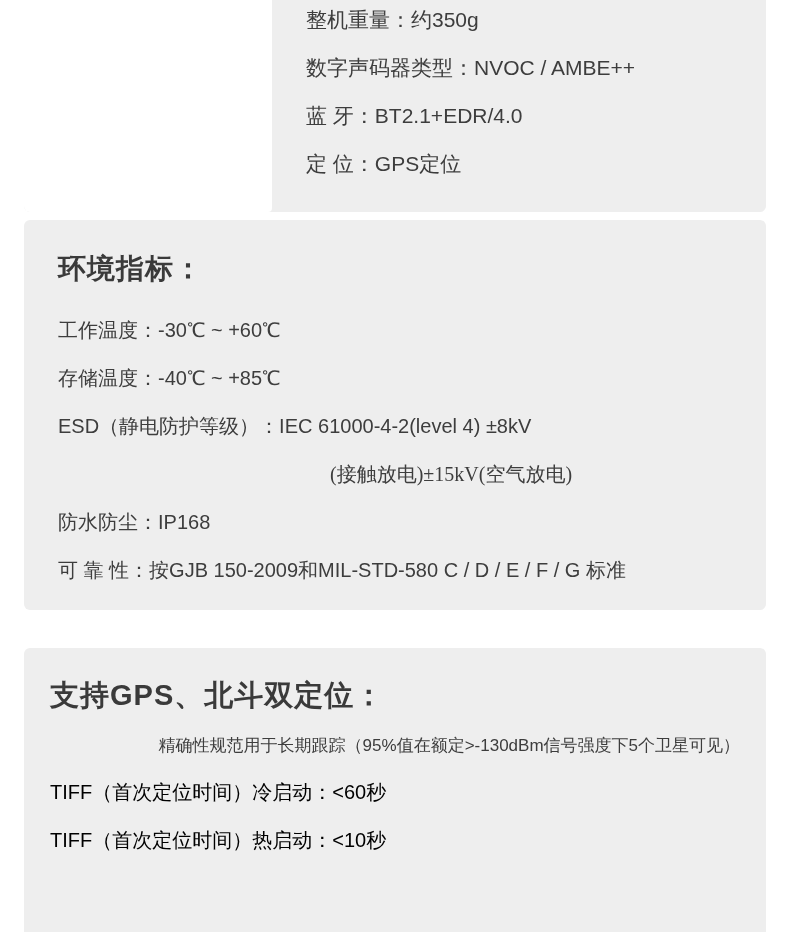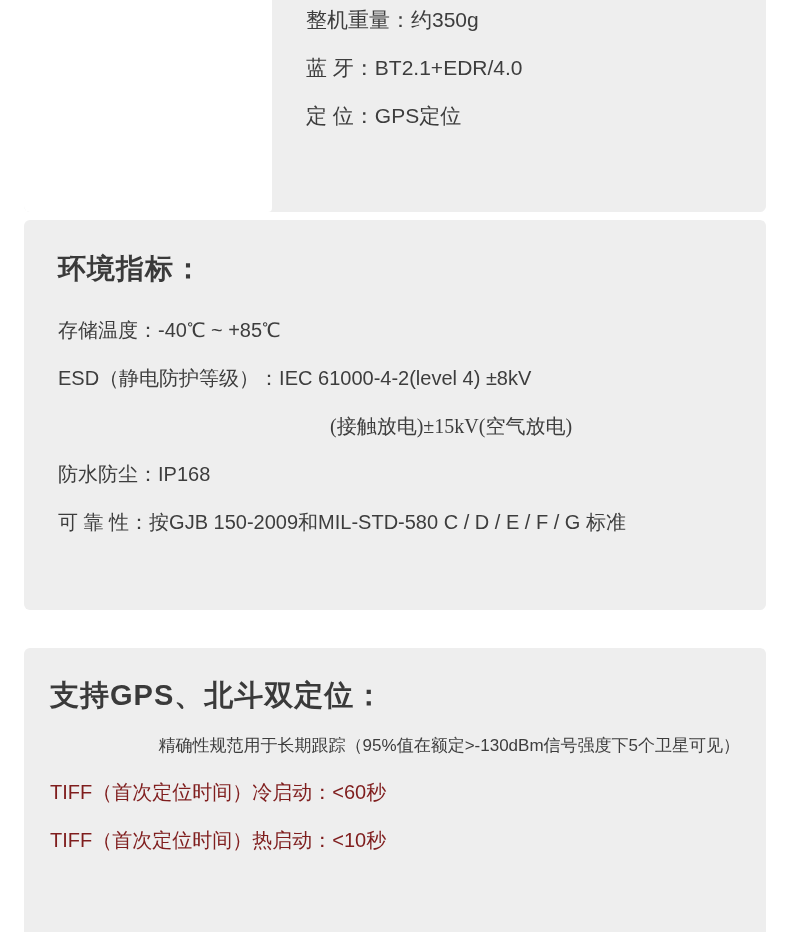--- a/index.html
+++ b/index.html
@@ -107,40 +107,42 @@
   .gps-note {
     font-size: 17px;
     line-height: 44px;
     color: #3d3d3d;
     white-space: nowrap;
     text-align: right;
   }
   .gps-line {
     font-size: 20px;
     line-height: 48px;
-    color: #7f1d1d;
+    color: #000000;
     white-space: nowrap;
   }
 </style>
 </head>
 <body>
 
 <div class="page">
 
   <div class="card card-spec">
     <div class="photo"></div>
     <div class="spec-list">
       <div class="spec-line">整机重量：约350g</div>
+      <div class="spec-line">数字声码器类型：NVOC / AMBE++</div>
       <div class="spec-line">蓝      牙：BT2.1+EDR/4.0</div>
       <div class="spec-line">定      位：GPS定位</div>
     </div>
   </div>
 
   <div class="card card-env">
     <div class="card-title">环境指标：</div>
+    <div class="env-line">工作温度：-30℃ ~ +60℃</div>
     <div class="env-line">存储温度：-40℃ ~ +85℃</div>
     <div class="env-line">ESD（静电防护等级）：IEC 61000-4-2(level 4) ±8kV</div>
     <div class="env-line indent">(接触放电)±15kV(空气放电)</div>
     <div class="env-line">防水防尘：IP168</div>
     <div class="env-line">可  靠  性：按GJB 150-2009和MIL-STD-580 C / D / E / F / G 标准</div>
   </div>
 
   <div class="card card-gps">
     <div class="card-title">支持GPS、北斗双定位：</div>
     <div class="gps-note">精确性规范用于长期跟踪（95%值在额定&gt;-130dBm信号强度下5个卫星可见）</div>

